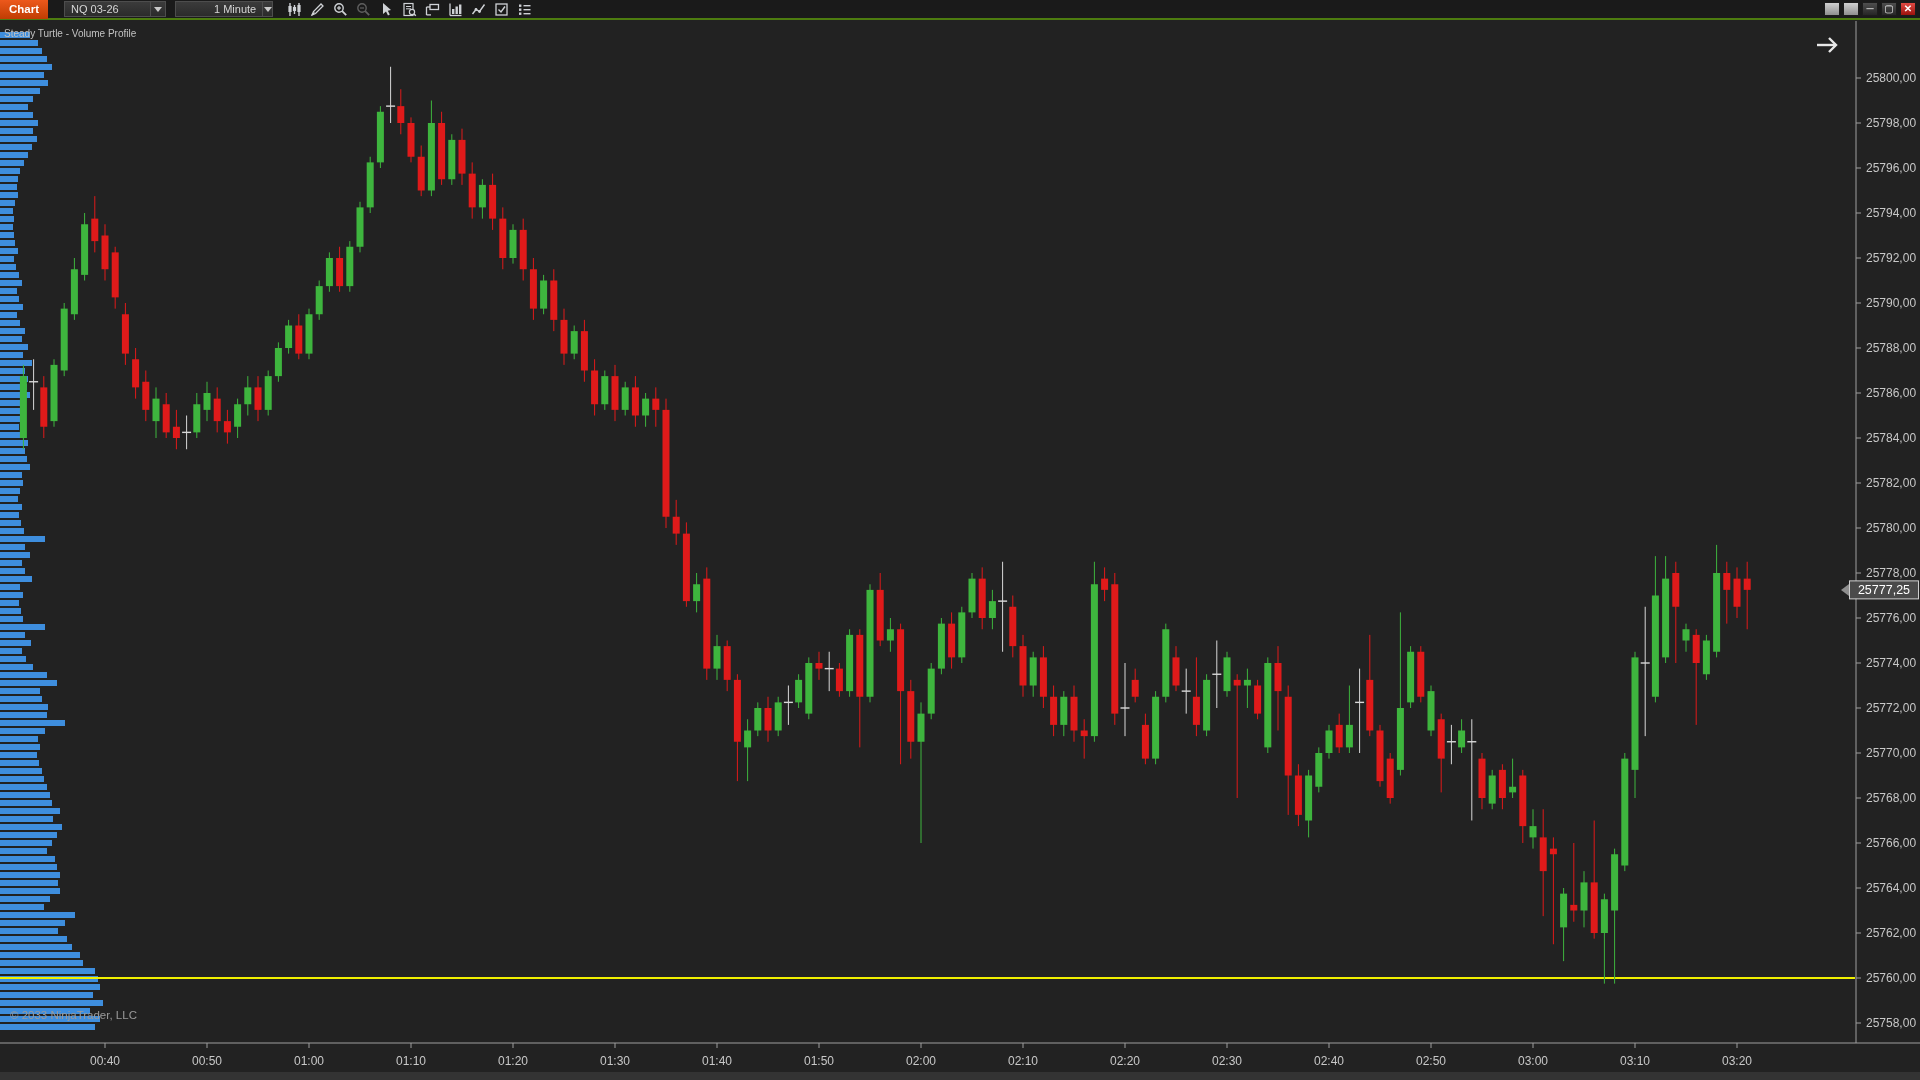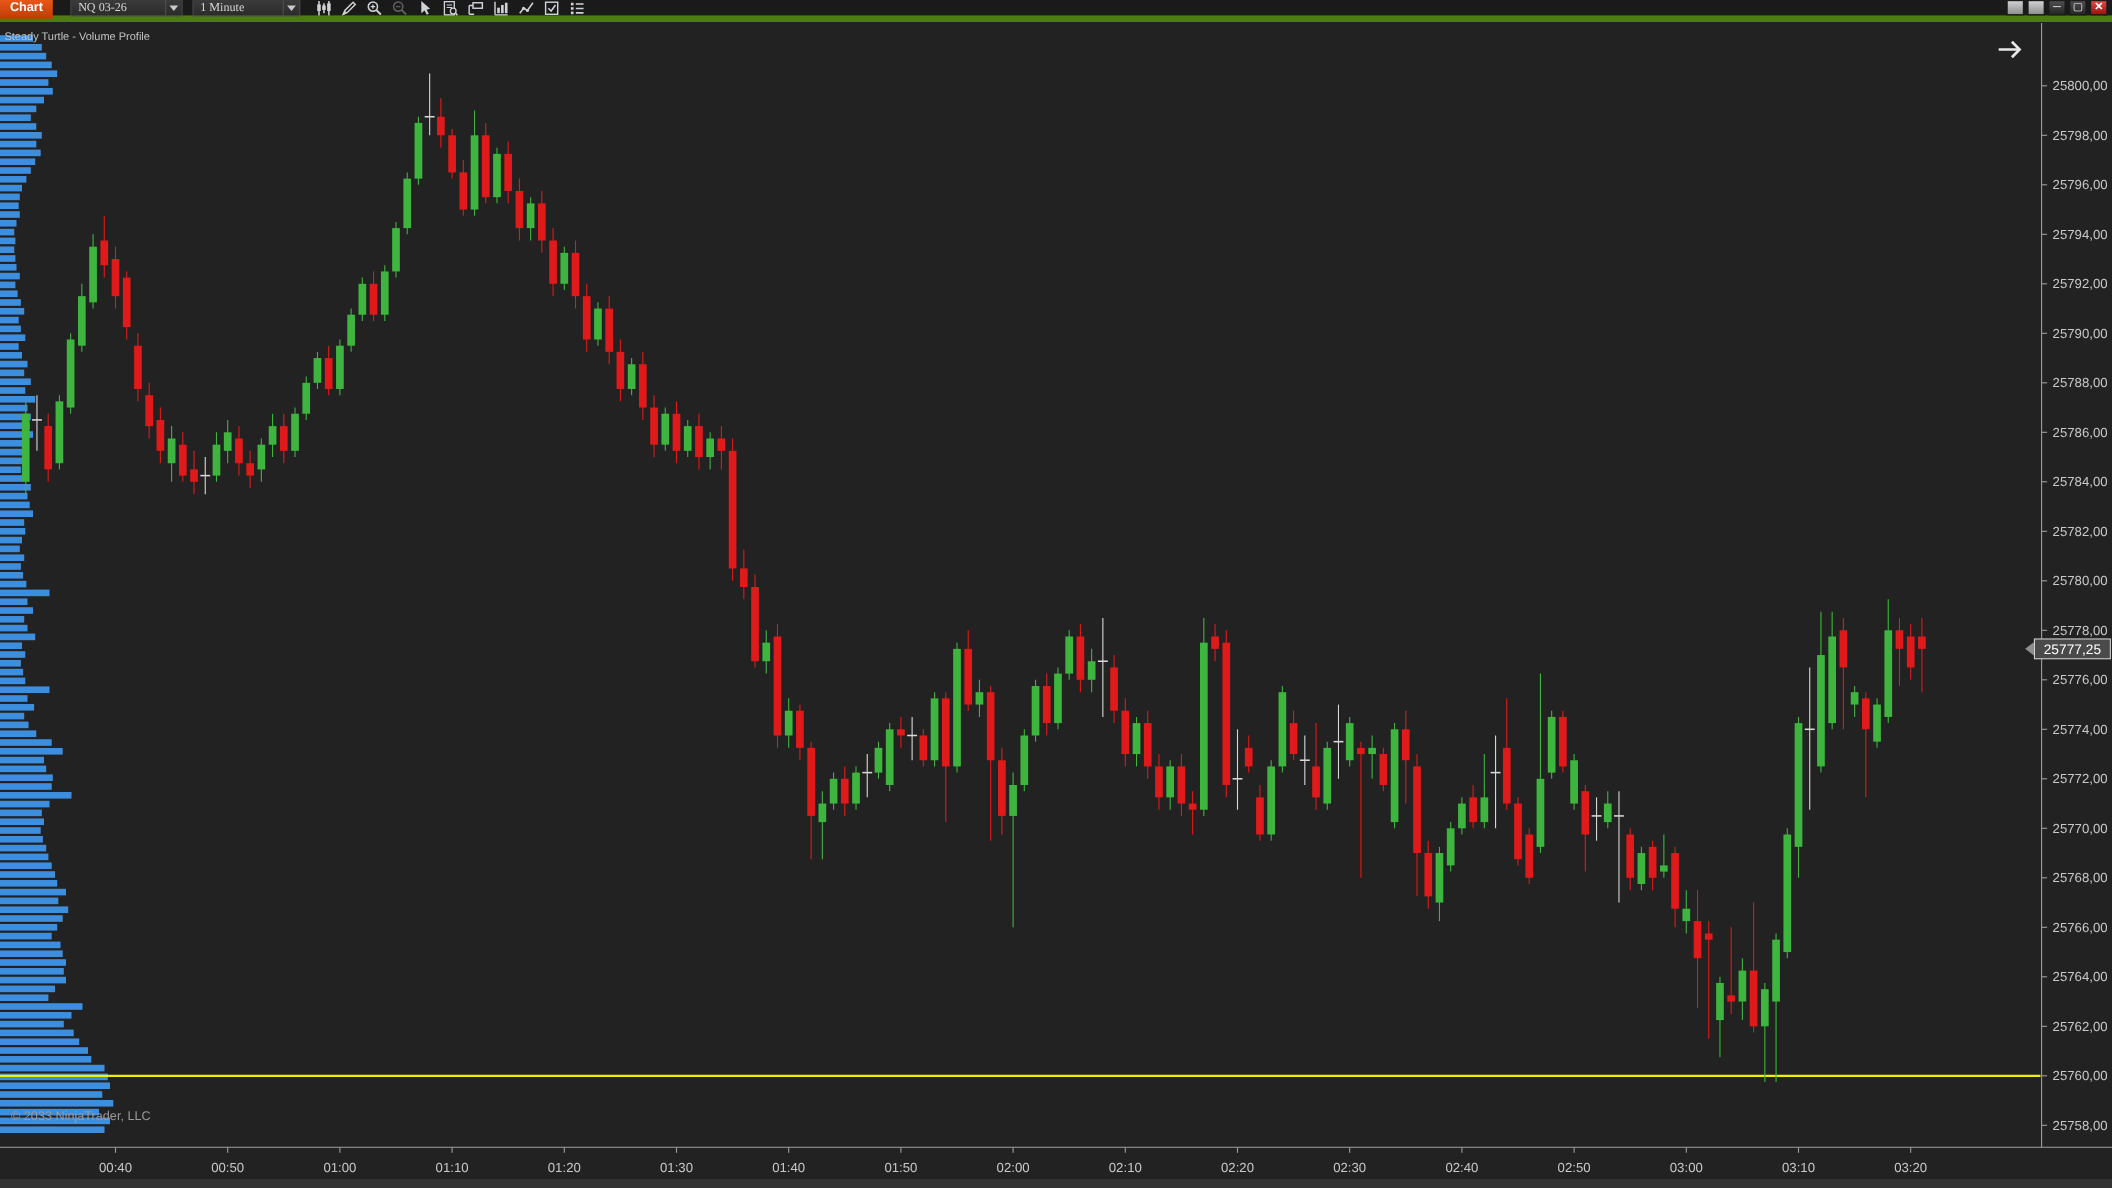--- a/index.html
+++ b/index.html
@@ -1,27 +1,27 @@
 <!DOCTYPE html>
 <html><head>
 <meta charset="utf-8">
 <style>
   * { margin:0; padding:0; box-sizing:border-box; }
   html,body { width:1920px; height:1080px; overflow:hidden; background:#222; font-family:"Liberation Sans", sans-serif; }
   #window { position:relative; width:1920px; height:1080px; background:#222222; }
 
   
-  #toolbar { position:absolute; left:0; top:0; width:1920px; height:20px; background:#1a1a1a; border-bottom:6px solid #4d7c0f; display:flex; align-items:center; }
+  #toolbar { position:absolute; left:0; top:0; width:1920px; height:20px; background:#1a1a1a; border-bottom:2px solid #4d7c0f; display:flex; align-items:center; }
   .tab-chart { height:20px; padding:0 9px; display:flex; align-items:center; background:linear-gradient(#ef5a1d,#c03d03); color:#fff; font-size:11.5px; font-weight:bold; }
-  .dd { height:16px; background:linear-gradient(#3b3b3b,#2b2b2b); border:1px solid #4d4d4d; color:#d6d6d6; font-size:11px; display:flex; align-items:center;font-family:Liberation Serif, serif; }
+  .dd { height:16px; background:linear-gradient(#3b3b3b,#2b2b2b); border:1px solid #4d4d4d; color:#d6d6d6; font-size:11px; display:flex; align-items:center; }
   .dd .dd-label { padding:0 6px; flex:1; white-space:nowrap; }
   .dd .dd-arrow { width:15px; height:100%; border-left:1px solid #4d4d4d; display:flex; align-items:center; justify-content:center; }
   .chev { width:0; height:0; border-left:4px solid transparent; border-right:4px solid transparent; border-top:5px solid #c9c9c9; }
   #dd-instrument { width:102px; margin-left:16px; }
-  #dd-interval { width:98px; margin-left:9px; }
+  #dd-interval { width:98px; margin-left:9px;padding-left:32px; }
   .iconbar { display:flex; align-items:center; margin-left:10px; }
   .tbtn { width:23px; height:18px; display:flex; align-items:center; justify-content:center; }
   .tbtn svg { display:block; }
   .win-ctrls { margin-left:auto; display:flex; align-items:center; gap:3px; padding-right:4px; }
   .wbtn { width:16px; height:14px; display:flex; align-items:center; justify-content:center; font-size:10px; line-height:1; border:1px solid #1c1c1c; }
   .wbtn.gray  { background:linear-gradient(#d0d0d0,#8f8f8f); }
   .wbtn.dark  { background:linear-gradient(#4e4e4e,#262626); color:#f2f2f2; }
   .wbtn.close { background:linear-gradient(#e04a43,#9c120c); color:#fff; font-weight:bold; }
 
   

